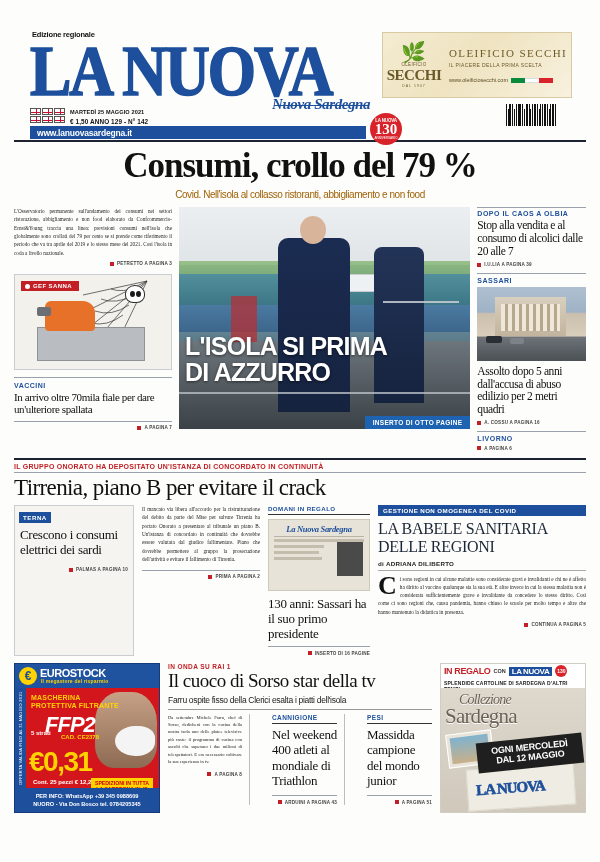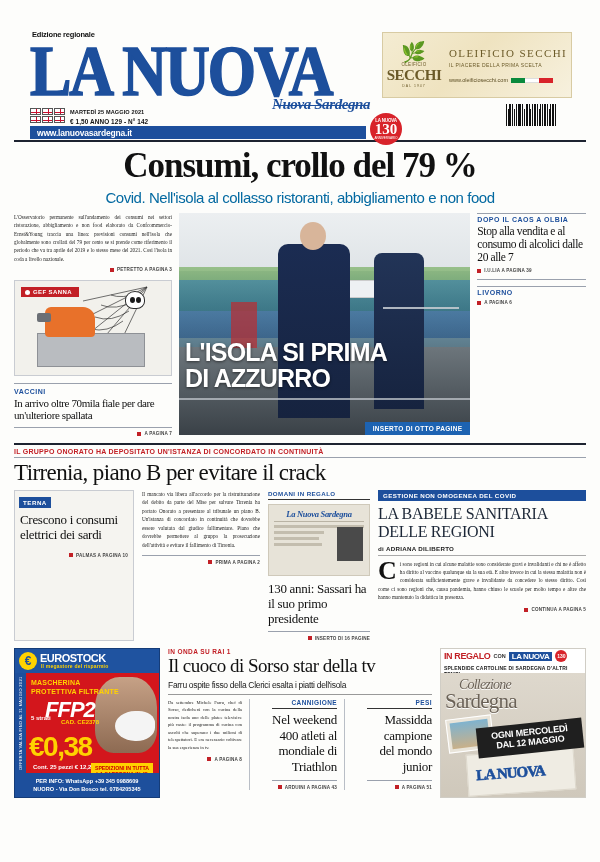--- a/index.html
+++ b/index.html
@@ -89,21 +89,21 @@
 
   
   .lead { padding-top: 6px; }
   .lead h1 {
     font-family: "Liberation Serif", serif;
     font-size: 35px; font-weight: bold; color: #111;
     letter-spacing: -1px; line-height: 1.02; text-align: center;
   }
   .lead h2 {
     font-family: "Liberation Sans", sans-serif;
-    font-size: 15px; font-weight: normal; color: #0369a1;
+    font-size: 10px; font-weight: normal; color: #a16207;
     text-align: center; margin-top: 5px; letter-spacing: -.45px;
   }
 
   
   .body3 { display: flex; gap: 7px; margin-top: 7px; }
   .col-l { width: 160px; }
   .col-c { width: 295px; }
   .col-r { width: 110px; }
 
   .bodytext {
@@ -229,21 +229,21 @@
   .ad-face { position:absolute; right:2px; top:28px; width:62px; height:76px; background:linear-gradient(#c6a186,#8d6a52); border-radius:40% 40% 30% 30%; }
   .ad-mask { position:absolute; right:4px; top:62px; width:40px; height:30px; background:#f4f4f4; border-radius:50% 40% 46% 50%; }
   .ad-info { position:absolute; left:0; right:0; bottom:0; height:24px; background:#1d4f9c; color:#fff; font-size:5.6px; font-weight:bold; text-align:center; padding-top:4px; line-height:1.5; }
 
   .midbot { flex:1; }
   .midbot-k { font-size:6.5px; font-weight:bold; color:#c22026; letter-spacing:.4px; }
   .midbot-h { font-family:"Liberation Serif",serif; font-size:19px; color:#111; letter-spacing:-.5px; line-height:1.05; margin-top:1px; }
   .midbot-s { font-size:8.5px; color:#1a1a1a; letter-spacing:-.3px; margin-top:4px; padding-bottom:4px; border-bottom:.6px solid #999; }
   .sport3 { display:flex; gap:7px; margin-top:4px; }
   .sport3 .c1 { width:74px; }
-  .sport3 .c2, .sport3 .c3 { width:88px; border-left:.6px solid #b9bec6; padding-left:22px;text-align:right; }
+  .sport3 .c2, .sport3 .c3 { width:88px; border-left:.6px solid #b9bec6; padding-left:22px; }
   .sport-k { font-size:6.5px; font-weight:bold; color:#1d4f9c; letter-spacing:.4px; border-bottom:.6px solid #333; padding-bottom:2px; }
   .sport-h { font-family:"Liberation Serif",serif; font-size:13px; line-height:1.2; color:#111; margin-top:3px; letter-spacing:-.3px; }
 
   .adbox2 { width:150px; height:150px; position:relative; overflow:hidden; border:.5px solid #d0cdc5; }
   .ad2-top { height:15px; background:#fff; display:flex; align-items:center; gap:3px; padding:0 3px; }
   .ad2-reg { color:#c22026; font-weight:bold; font-size:9px; letter-spacing:-.4px; }
   .ad2-con { font-size:5.5px; color:#333; font-weight:bold;}
   .ad2-nuova { background:#1d4f9c; color:#fff; font-weight:bold; font-size:8px; padding:0 3px; letter-spacing:-.4px; }
   .ad2-circ { width:12px;height:12px;border-radius:50%;background:#d8232a;color:#fff;font-size:5px;display:flex;align-items:center;justify-content:center;font-weight:bold;}
   .ad2-sub { background:#fff; color:#222; font-size:5px; font-weight:bold; letter-spacing:.2px; padding:1px 3px; }
@@ -416,20 +416,35 @@
       <div class="rcard">
         <div class="kicker">DOPO IL CAOS A OLBIA</div>
         <div class="headline-s">Stop alla vendita e al consumo di alcolici dalle 20 alle 7</div>
         <div class="refline" style="justify-content:flex-start">
           <span class="sq"></span>
           <span class="tx">I.U.LIA A PAGINA 39</span>
         </div>
       </div>
 
       <div class="rule-thin" style="margin-top:6px"></div>
+      <div class="rcard">
+        <div class="kicker">SASSARI</div>
+        <div class="rphoto">
+          <div class="bldg"></div>
+          <div class="cols"></div>
+          <div class="road"></div>
+          <div class="car"></div>
+          <div class="car2"></div>
+        </div>
+        <div class="headline-s">Assolto dopo 5 anni dall'accusa di abuso edilizio per 2 metri quadri</div>
+        <div class="refline" style="justify-content:flex-start">
+          <span class="sq"></span>
+          <span class="tx">A. COSSU A PAGINA 16</span>
+        </div>
+      </div>
 
       <div class="rule-thin" style="margin-top:6px"></div>
       <div class="rcard">
         <div class="kicker">LIVORNO</div>
         <div class="refline" style="justify-content:flex-start">
           <span class="sq"></span>
           <span class="tx">A PAGINA 6</span>
         </div>
       </div>
 
@@ -515,21 +530,21 @@
       <div class="ad-side">OFFERTA VALIDA FINO AL 31 MAGGIO 2021</div>
       <div class="ad-face"></div>
       <div class="ad-mask"></div>
       <div class="ad-m1">
         <div>MASCHERINA</div>
         <div>PROTETTIVA FILTRANTE</div>
       </div>
       <div class="ad-ffp2">FFP2</div>
       <div class="ad-cod">CAD. CE2378</div>
       <div class="ad-5str">5 strati</div>
-      <div class="ad-price">€0,38</div>
+      <div class="ad-price">€0,31</div>
       <div class="ad-cont">Cont. 25 pezzi € 12,25</div>
       <div class="ad-ship">SPEDIZIONI IN TUTTA LA SARDEGNA IN 48 ORE</div>
       <div class="ad-info">
         <div>PER INFO: WhatsApp +39 345 0988609</div>
         <div>NUORO - Via Don Bosco tel. 0784205345</div>
       </div>
     </div>
 
     <div class="midbot">
       <div class="midbot-k">IN ONDA SU RAI 1</div>

